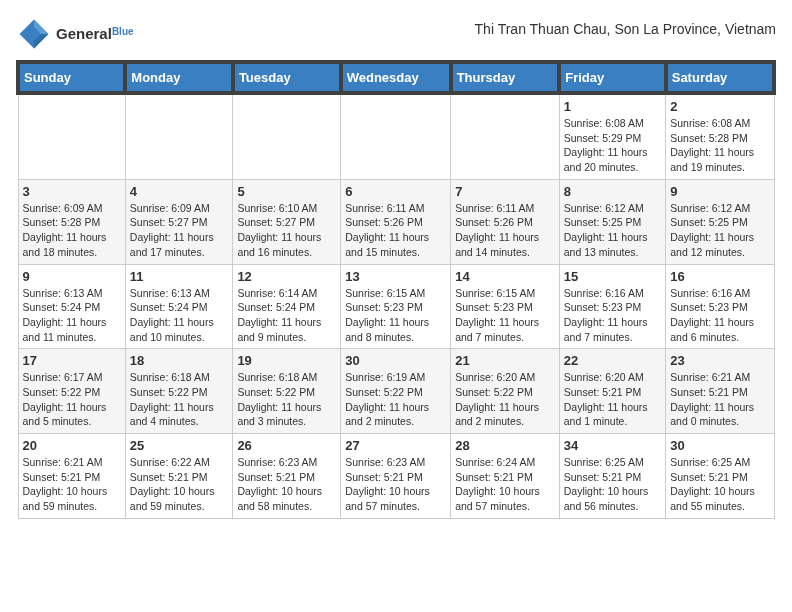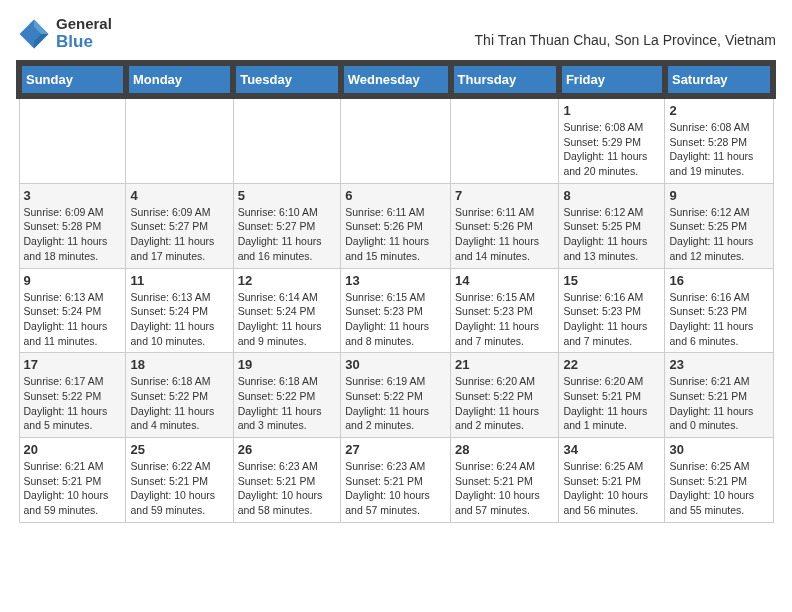--- a/index.html
+++ b/index.html
@@ -16,62 +16,62 @@
       justify-content: space-between;
       margin-bottom: 4px;
     }
     .logo {
       display: flex;
       align-items: center;
       gap: 4px;
     }
     .logo-text {
       display: flex;
-      flex-direction: column;
+      flex-direction: row;
       line-height: 1.1;
     }
     .logo-general {
       font-size: 15px;
       font-weight: bold;
       color: #333;
     }
     .logo-blue {
-      font-size: 17px;
+      font-size: 10px;
       font-weight: bold;
       color: #3a7fc1;
     }
     .logo-icon {
       width: 36px;
       height: 36px;
     }
     .title-section {
       text-align: right;
     }
     .month-title {
       font-size: 36px;
       font-weight: bold;
       color: #333;
     }
     .subtitle {
       font-size: 14px;
       color: #333;
-      margin-top: 16px;
+      margin-top: 5px;
     }
     .calendar {
       width: 100%;
       border-collapse: collapse;
       margin-top: 8px;
     }
     .calendar th {
       background-color: #3a7fc1;
       color: #fff;
       font-size: 13px;
       padding: 6px 4px;
       text-align: left;
-      border: 6px solid #404040;
+      border: 4px solid #404040;
       font-weight: bold;
     }
     .calendar td {
       border: 1px solid #ccc;
       vertical-align: top;
       padding: 4px;
       width: 113px;
       min-height: 80px;
       font-size: 11px;
       color: #333;

